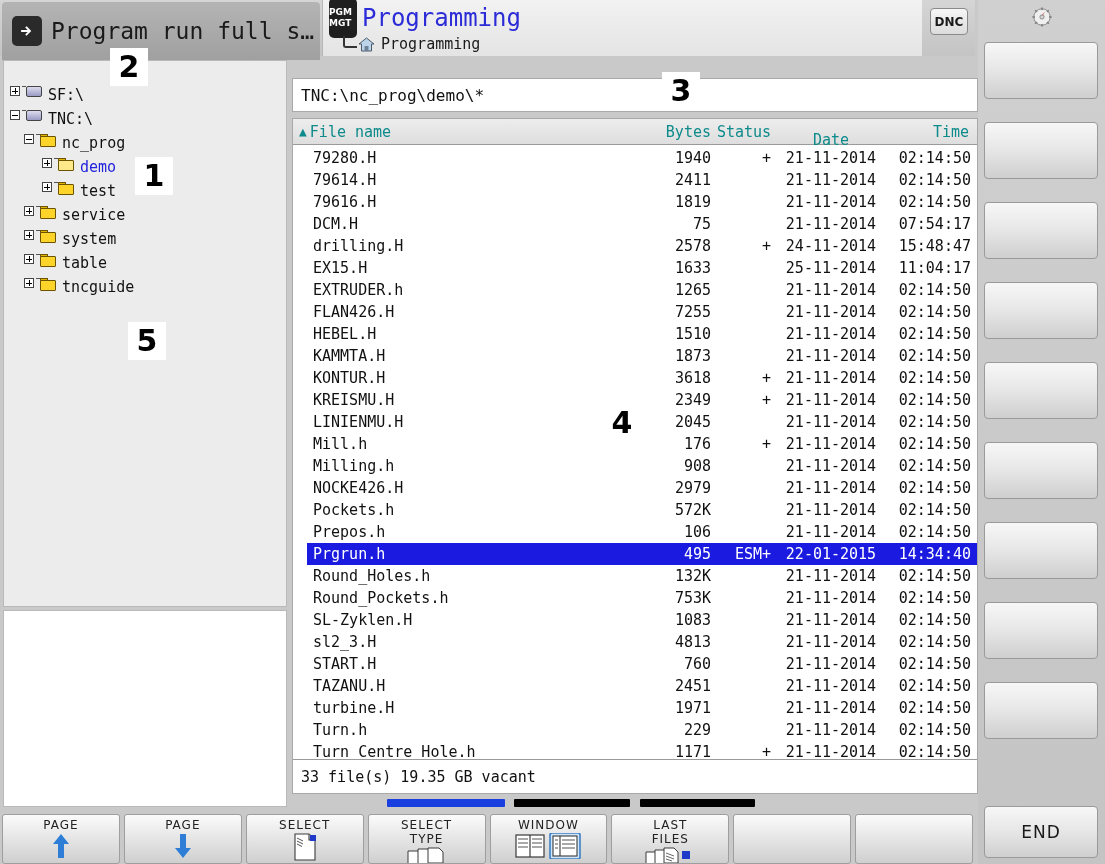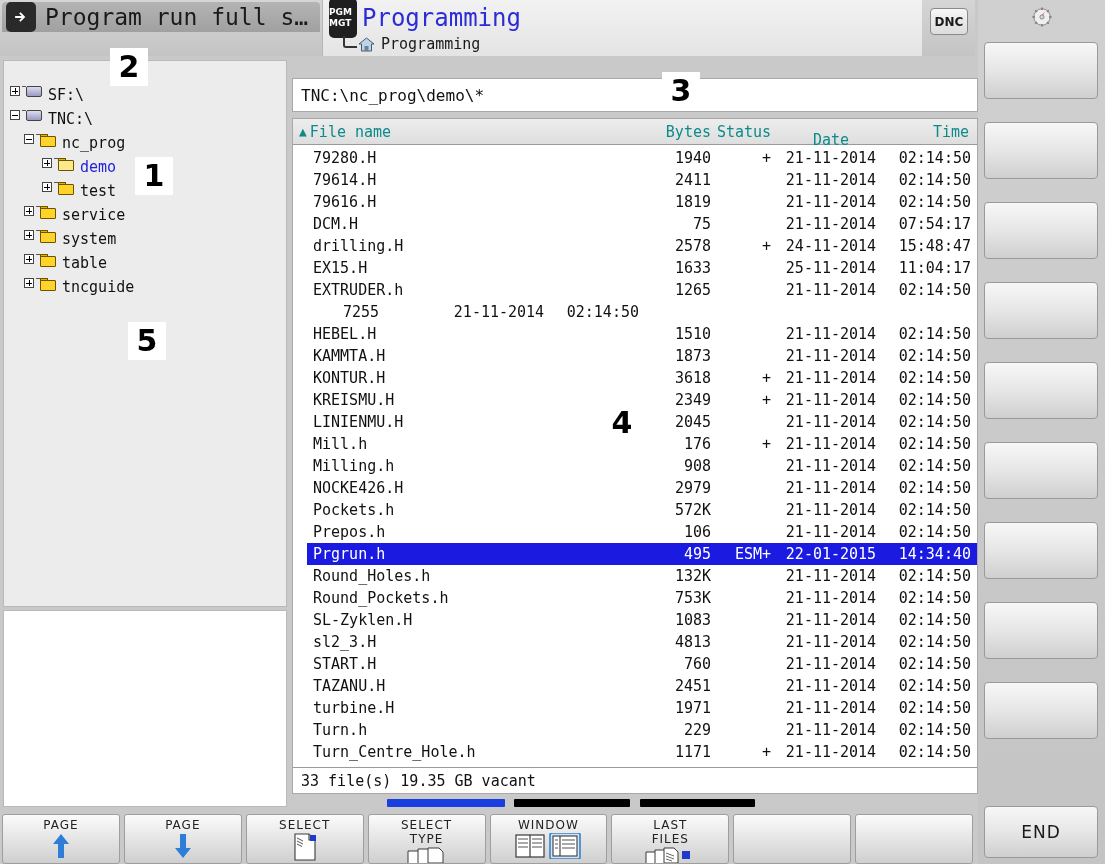--- a/index.html
+++ b/index.html
@@ -10,24 +10,24 @@
     overflow: hidden;
   }
   #root { position: relative; width: 1105px; height: 864px; background: #c9c9c9; }
 
   
   .titlebar {
     position: absolute; left: 0; top: 0; width: 975px; height: 56px;
     background: linear-gradient(#d5d5d5, #c4c4c4);
   }
   .mode-tab {
-    position: absolute; left: 2px; top: 2px; width: 318px; height: 30px;
+    position: absolute; left: 2px; top: 2px; width: 318px; height: 58px;
     background: linear-gradient(#b4b4b4, #a0a0a0);
     border-top-left-radius: 4px; border-top-right-radius: 4px;
-    display: flex; align-items: center; padding-left: 4px;
+    display: flex; align-items: center; padding-left: 10px;
   }
   .mode-icon {
     width: 30px; height: 30px; background: #2a2a2a; border-radius: 5px;
     display: flex; align-items: center; justify-content: center;
     color: #fff; flex: none;
   }
   .mode-label {
     font-family: "DejaVu Sans Mono", monospace;
     font-size: 23px; color: #1a1a1a; margin-left: 9px;
     letter-spacing: 0px; white-space: nowrap;
@@ -129,21 +129,21 @@
   .file-row.selected { background: #1a1ae0; color: #ffffff; }
   .c-marker { width: 14px; flex: none; }
   .file-row.selected .c-marker { background: #ffffff; height: 22px; }
   .c-name  { flex: 1; white-space: nowrap; padding-left: 6px; }
   .c-bytes { width: 72px; text-align: right; }
   .c-status{ width: 66px; text-align: right; padding-right: 6px; letter-spacing: 0px;}
   .c-date  { width: 108px; text-align: center; }
   .c-time  { width: 92px; text-align: right; padding-right: 6px; }
 
   .file-foot {
-    height: 26px; border-top: 1px solid #9a9a9a; background: #ffffff;
+    height: 34px; border-top: 1px solid #9a9a9a; background: #ffffff;
     display: flex; align-items: center; padding-left: 8px;
     font-size: 15px; color: #111; flex: none;
   }
 
   
   .page-ind { position: absolute; left: 292px; top: 799px; width: 686px; height: 9px; }
   .seg { position: absolute; top: 0; height: 8px; border-radius: 1px; }
   .seg.active { background: #1a3fe0; }
   .seg.idle   { background: #000000; }
 
@@ -367,20 +367,21 @@
         <div class="file-row">
           <span class="c-marker"></span>
           <span class="c-name">EXTRUDER.h</span>
           <span class="c-bytes">1265</span>
           <span class="c-status"></span>
           <span class="c-date">21-11-2014</span>
           <span class="c-time">02:14:50</span>
         </div>
         <div class="file-row">
           <span class="c-marker"></span>
+          <span class="c-name">FLAN426.H</span>
           <span class="c-bytes">7255</span>
           <span class="c-status"></span>
           <span class="c-date">21-11-2014</span>
           <span class="c-time">02:14:50</span>
         </div>
         <div class="file-row">
           <span class="c-marker"></span>
           <span class="c-name">HEBEL.H</span>
           <span class="c-bytes">1510</span>
           <span class="c-status"></span>

